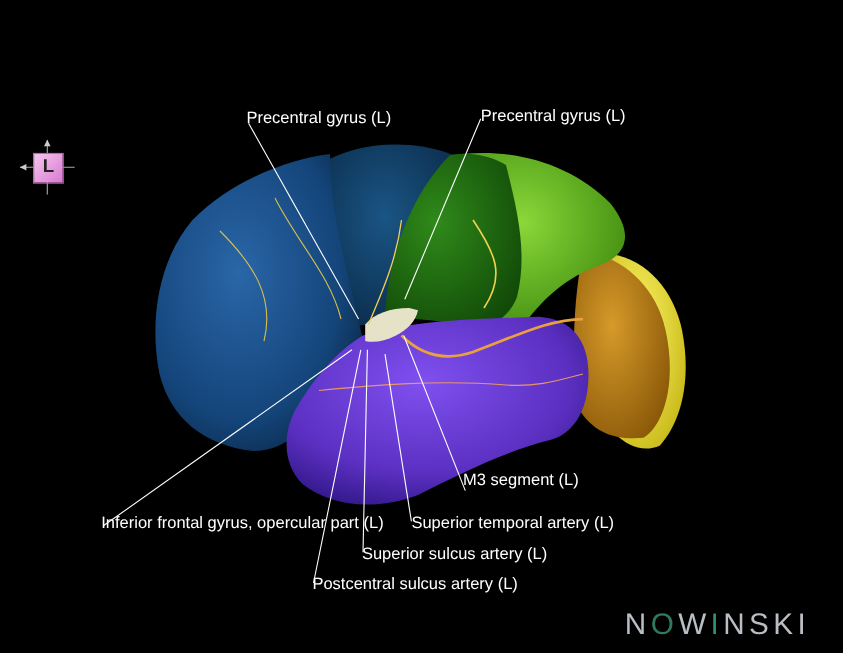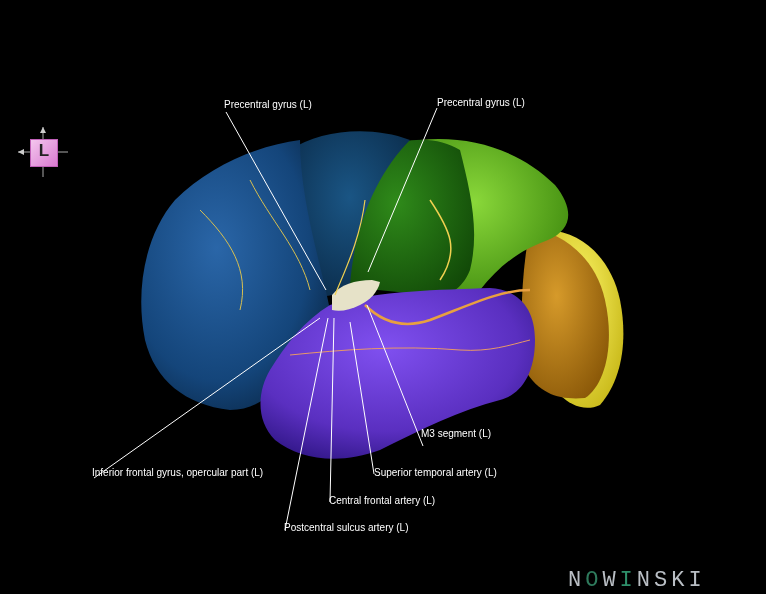--- a/index.html
+++ b/index.html
@@ -1,23 +1,23 @@
 <!DOCTYPE html>
 <html><head>
 <meta charset="utf-8">
 <style>
   html, body { margin:0; padding:0; background:#000; }
   body { width:766px; height:594px; position:relative; overflow:hidden; font-family:"Liberation Sans", sans-serif; }
-  .label { position:absolute; color:#fff; font-size:10px; white-space:nowrap; }
+  .label { position:absolute; color:#fff; font-size:15px; white-space:nowrap; }
   svg.scene { position:absolute; left:0; top:0; }
   .orient { position:absolute; left:18px; top:127px; width:50px; height:50px; }
   .orient .box { position:absolute; left:12px; top:12px; width:26px; height:26px;
     background:linear-gradient(135deg,#f4c6ee,#d97ad0); border:1px solid #c060b8; }
   .orient .letter { position:absolute; left:0; top:1px; width:26px; text-align:center; font-weight:bold; font-size:17px; color:#222; font-family:"Liberation Sans", sans-serif; }
-  .logo { position:absolute; left:568px; top:568px; font-size:22px; letter-spacing:4px; color:#b9bec4; font-family:Liberation Mono, monospace; font-weight:200; }
+  .logo { position:absolute; left:568px; top:552px; font-size:27px; letter-spacing:4px; color:#b9bec4; font-family:Liberation Sans, sans-serif; font-weight:200; }
   .logo .o { color:#2e7a5c; }
   .logo .i { color:#2e8f6a; }
 </style>
 </head>
 <body>
 
 <svg class="scene" width="766" height="594" viewBox="0 0 766 594">
   <defs>
     <radialGradient id="gFrontal" cx="40%" cy="40%" r="70%">
       <stop offset="0%" stop-color="#2a66a8"></stop>
@@ -95,16 +95,16 @@
   <div class="box">
     <div class="letter">L</div>
   </div>
 </div>
 
 <div class="label" style="left:224px;top:99px">Precentral gyrus (L)</div>
 <div class="label" style="left:437px;top:97px">Precentral gyrus (L)</div>
 <div class="label" style="left:421px;top:428px">M3 segment (L)</div>
 <div class="label" style="left:92px;top:467px">Inferior frontal gyrus, opercular part (L)</div>
 <div class="label" style="left:374px;top:467px">Superior temporal artery (L)</div>
-<div class="label" style="left:329px;top:495px">Central frontal artery (L)</div>
+<div class="label" style="left:329px;top:495px">Superior sulcus artery (L)</div>
 <div class="label" style="left:284px;top:522px">Postcentral sulcus artery (L)</div>
 
 <div class="logo"><span>N</span><span class="o">O</span><span>W</span><span class="i">I</span><span>NSKI</span></div>
 
 </body></html>

